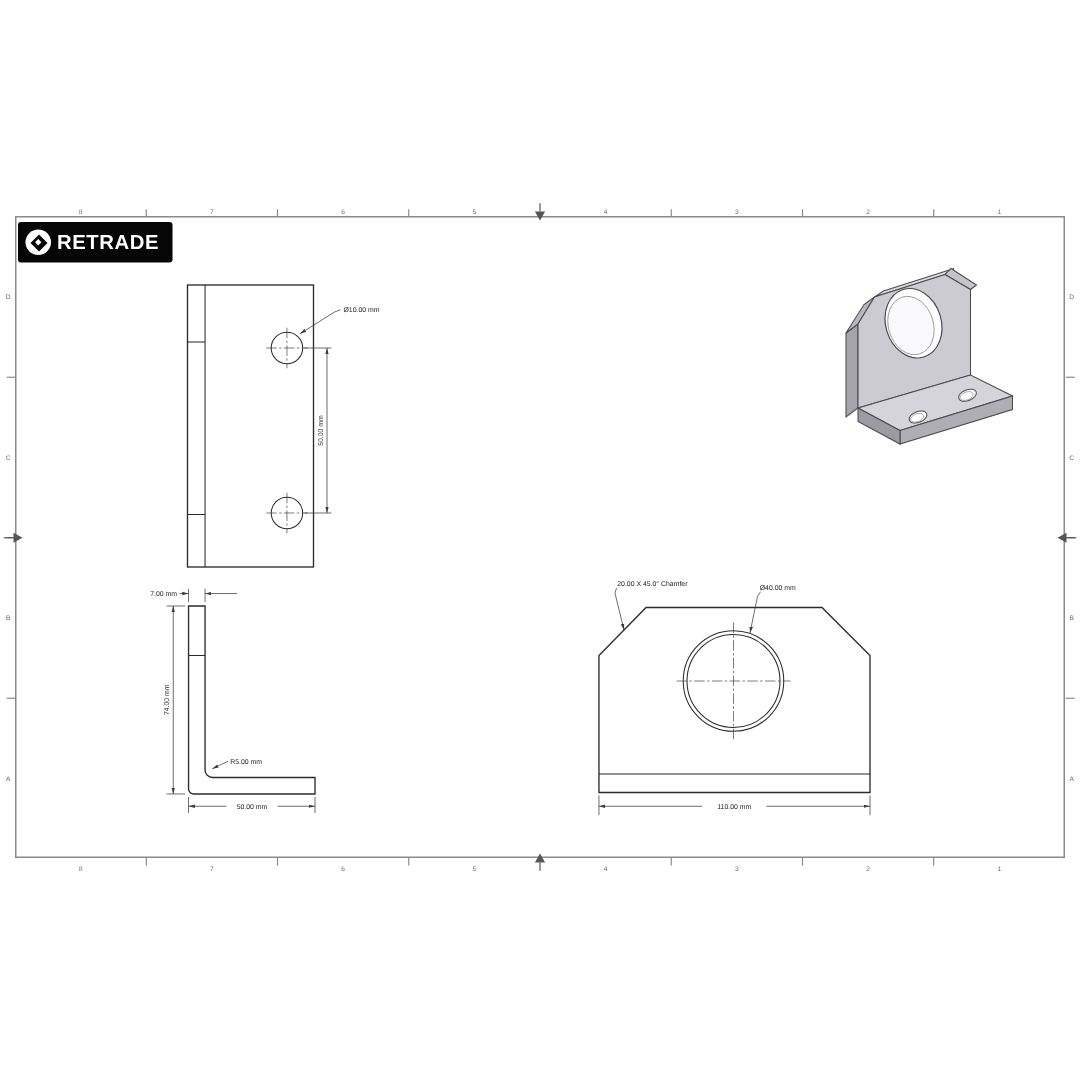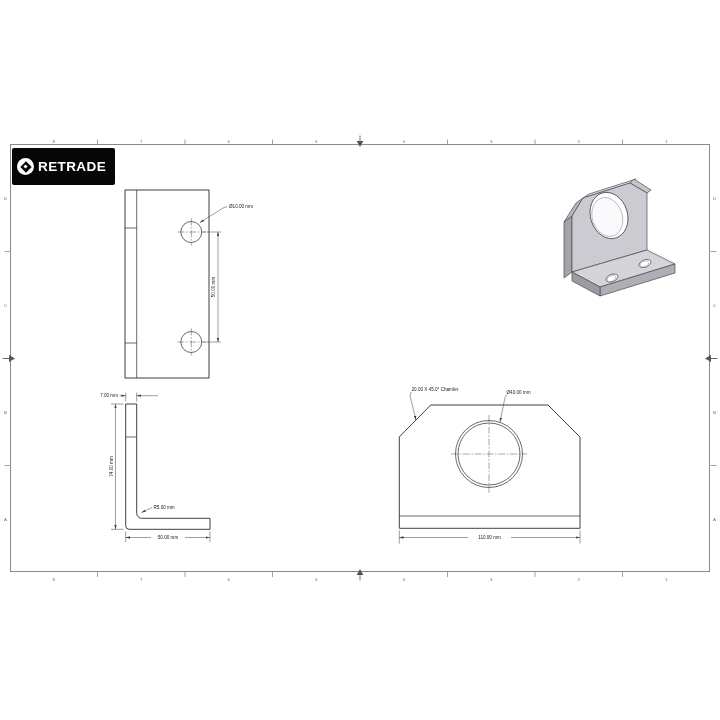--- a/index.html
+++ b/index.html
@@ -1,19 +1,19 @@
 <!DOCTYPE html>
 <html><head>
 <meta charset="utf-8">
 <style>
   html,body{margin:0;padding:0;background:#ffffff;}
   body{width:720px;height:720px;position:relative;font-family:"Liberation Sans",sans-serif;}
   .stage{position:absolute;left:0;top:0;width:720px;height:720px;}
   svg{position:absolute;left:0;top:0;}
-  .logo{position:absolute;left:12px;top:148px;height:37px;background:#060606;border-radius:2px;
+  .logo{position:absolute;left:12px;top:148px;height:27px;background:#060606;border-radius:2px;
         display:flex;align-items:center;gap:4px;padding:0 9px 0 5px;}
   .logo-icon{width:17px;height:17px;background:#ffffff;border-radius:50%;position:relative;flex:0 0 auto;}
   .logo-icon .diamond{position:absolute;left:4.5px;top:4.5px;width:8px;height:8px;background:#060606;transform:rotate(45deg);}
   .logo-icon .dot{position:absolute;left:7px;top:7px;width:3px;height:3px;background:#ffffff;transform:rotate(45deg);}
   .logo-text{color:#ffffff;font-weight:bold;font-size:13.5px;letter-spacing:.4px;line-height:27px;}
   text{font-family:"Liberation Sans",sans-serif;}
   .dim{font-size:4.6px;fill:#222;}
   .zone{font-size:4.4px;fill:#6b6b6b;}
   .thin{stroke:#3c3c3c;stroke-width:.5;fill:none;}
   .cl{stroke:#3c3c3c;stroke-width:.45;fill:none;stroke-dasharray:7 1.6 1.6 1.6;}

